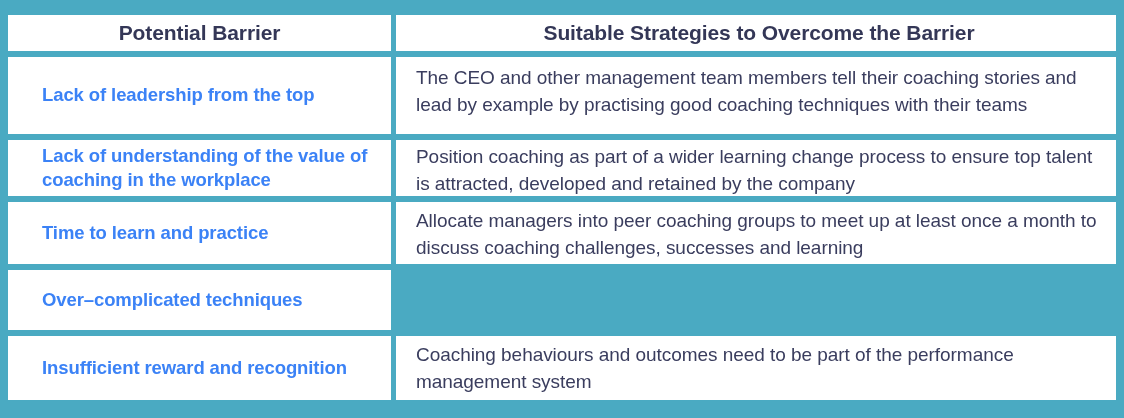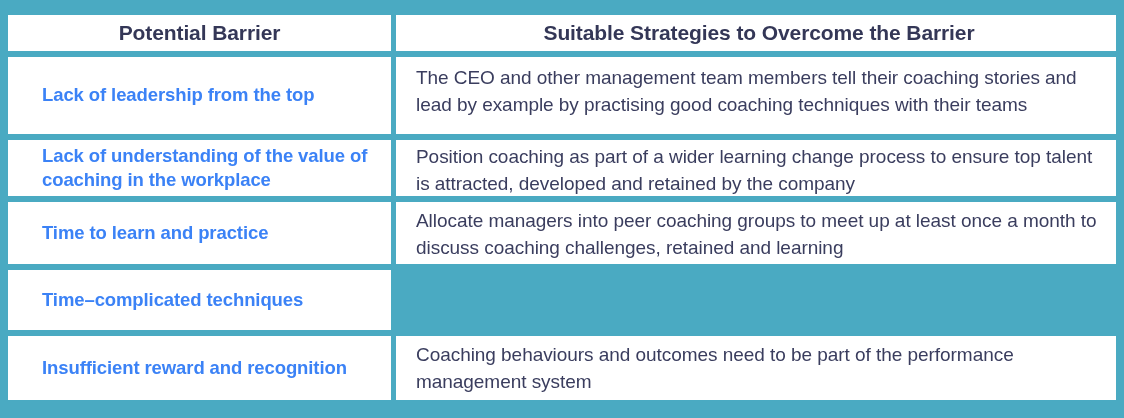--- a/index.html
+++ b/index.html
@@ -144,27 +144,27 @@
     <div class="cell cell-strategy">
       <span class="strategy-text">Position coaching as part of a wider learning change process to ensure top talent is attracted, developed and retained by the company</span>
     </div>
   </div>
 
   <div class="trow row-3">
     <div class="cell cell-barrier">
       <span class="barrier-text">Time to learn and practice</span>
     </div>
     <div class="cell cell-strategy">
-      <span class="strategy-text">Allocate managers into peer coaching groups to meet up at least once a month to discuss coaching challenges, retained and learning</span>
+      <span class="strategy-text">Allocate managers into peer coaching groups to meet up at least once a month to discuss coaching challenges, successes and learning</span>
     </div>
   </div>
 
   <div class="trow row-4">
     <div class="cell cell-barrier">
-      <span class="barrier-text">Time–complicated techniques</span>
+      <span class="barrier-text">Over–complicated techniques</span>
     </div>
   </div>
 
   <div class="trow row-5">
     <div class="cell cell-barrier">
       <span class="barrier-text">Insufficient reward and recognition</span>
     </div>
     <div class="cell cell-strategy">
       <span class="strategy-text">Coaching behaviours and outcomes need to be part of the performance management system</span>
     </div>

